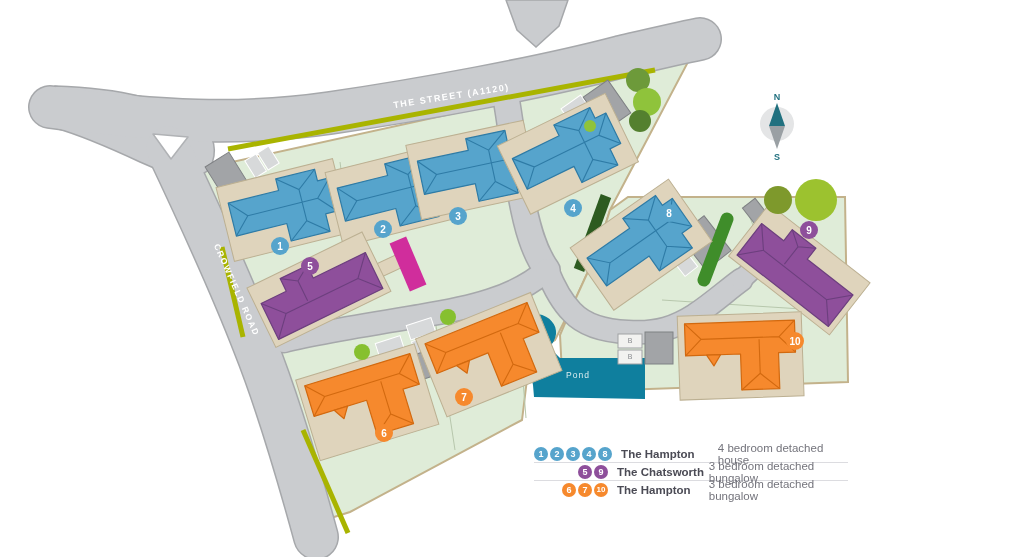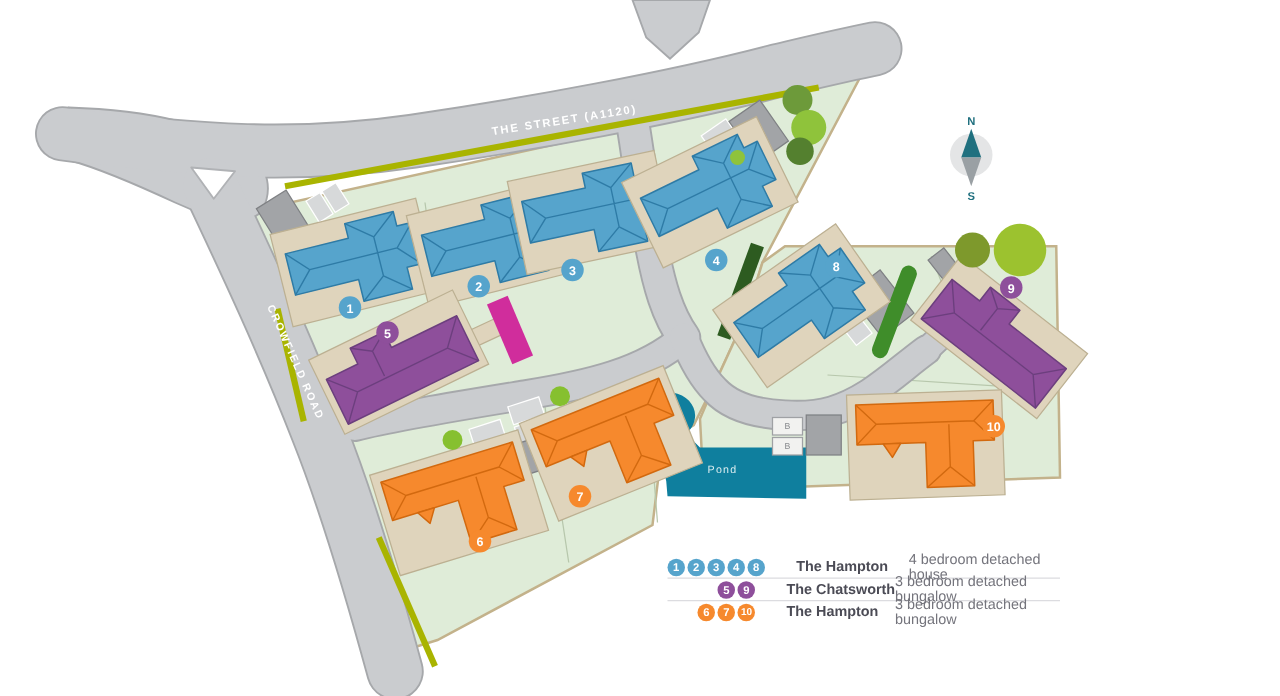--- a/index.html
+++ b/index.html
@@ -7,21 +7,21 @@
        font-family:"Liberation Sans", sans-serif;}
   .map-svg{position:absolute;left:0;top:0;}
 
   
   .legend{position:absolute;left:534px;top:445px;width:314px;}
   .legend-row{display:flex;align-items:center;height:17px;}
   .legend-divider{border-top:1px solid #dcdce0;margin:0;}
   .legend-badges{width:84px;display:flex;justify-content:flex-end;gap:2px;}
   .badge{width:14px;height:14px;border-radius:50%;color:#fff;font-size:9px;
          font-weight:bold;line-height:14px;text-align:center;flex:0 0 auto;}
-  .legend-name{width:104px;padding-left:9px;font-size:11.5px;font-weight:bold;color:#4b4b55;margin-left:16px;}
+  .legend-name{width:104px;padding-left:9px;font-size:11.5px;font-weight:bold;color:#4b4b55;}
   .legend-desc{font-size:11.5px;color:#74747c;}
 
   
   .parcel{fill:#dfecd8;stroke:#c3b28b;stroke-width:2;}
   .divline{stroke:#b7c7ac;stroke-width:1;fill:none;}
   .road-dark{fill:none;stroke:#a6a8ab;stroke-linecap:round;stroke-linejoin:round;}
   .road-light{fill:none;stroke:#cacccf;stroke-linecap:round;stroke-linejoin:round;}
   .road-fill{fill:#cacccf;stroke:#a6a8ab;stroke-width:1.5;}
   .verge{stroke:#a9b400;stroke-width:5;fill:none;}
   .pad{fill:#dfd4bc;stroke:#bcb092;stroke-width:1;}

